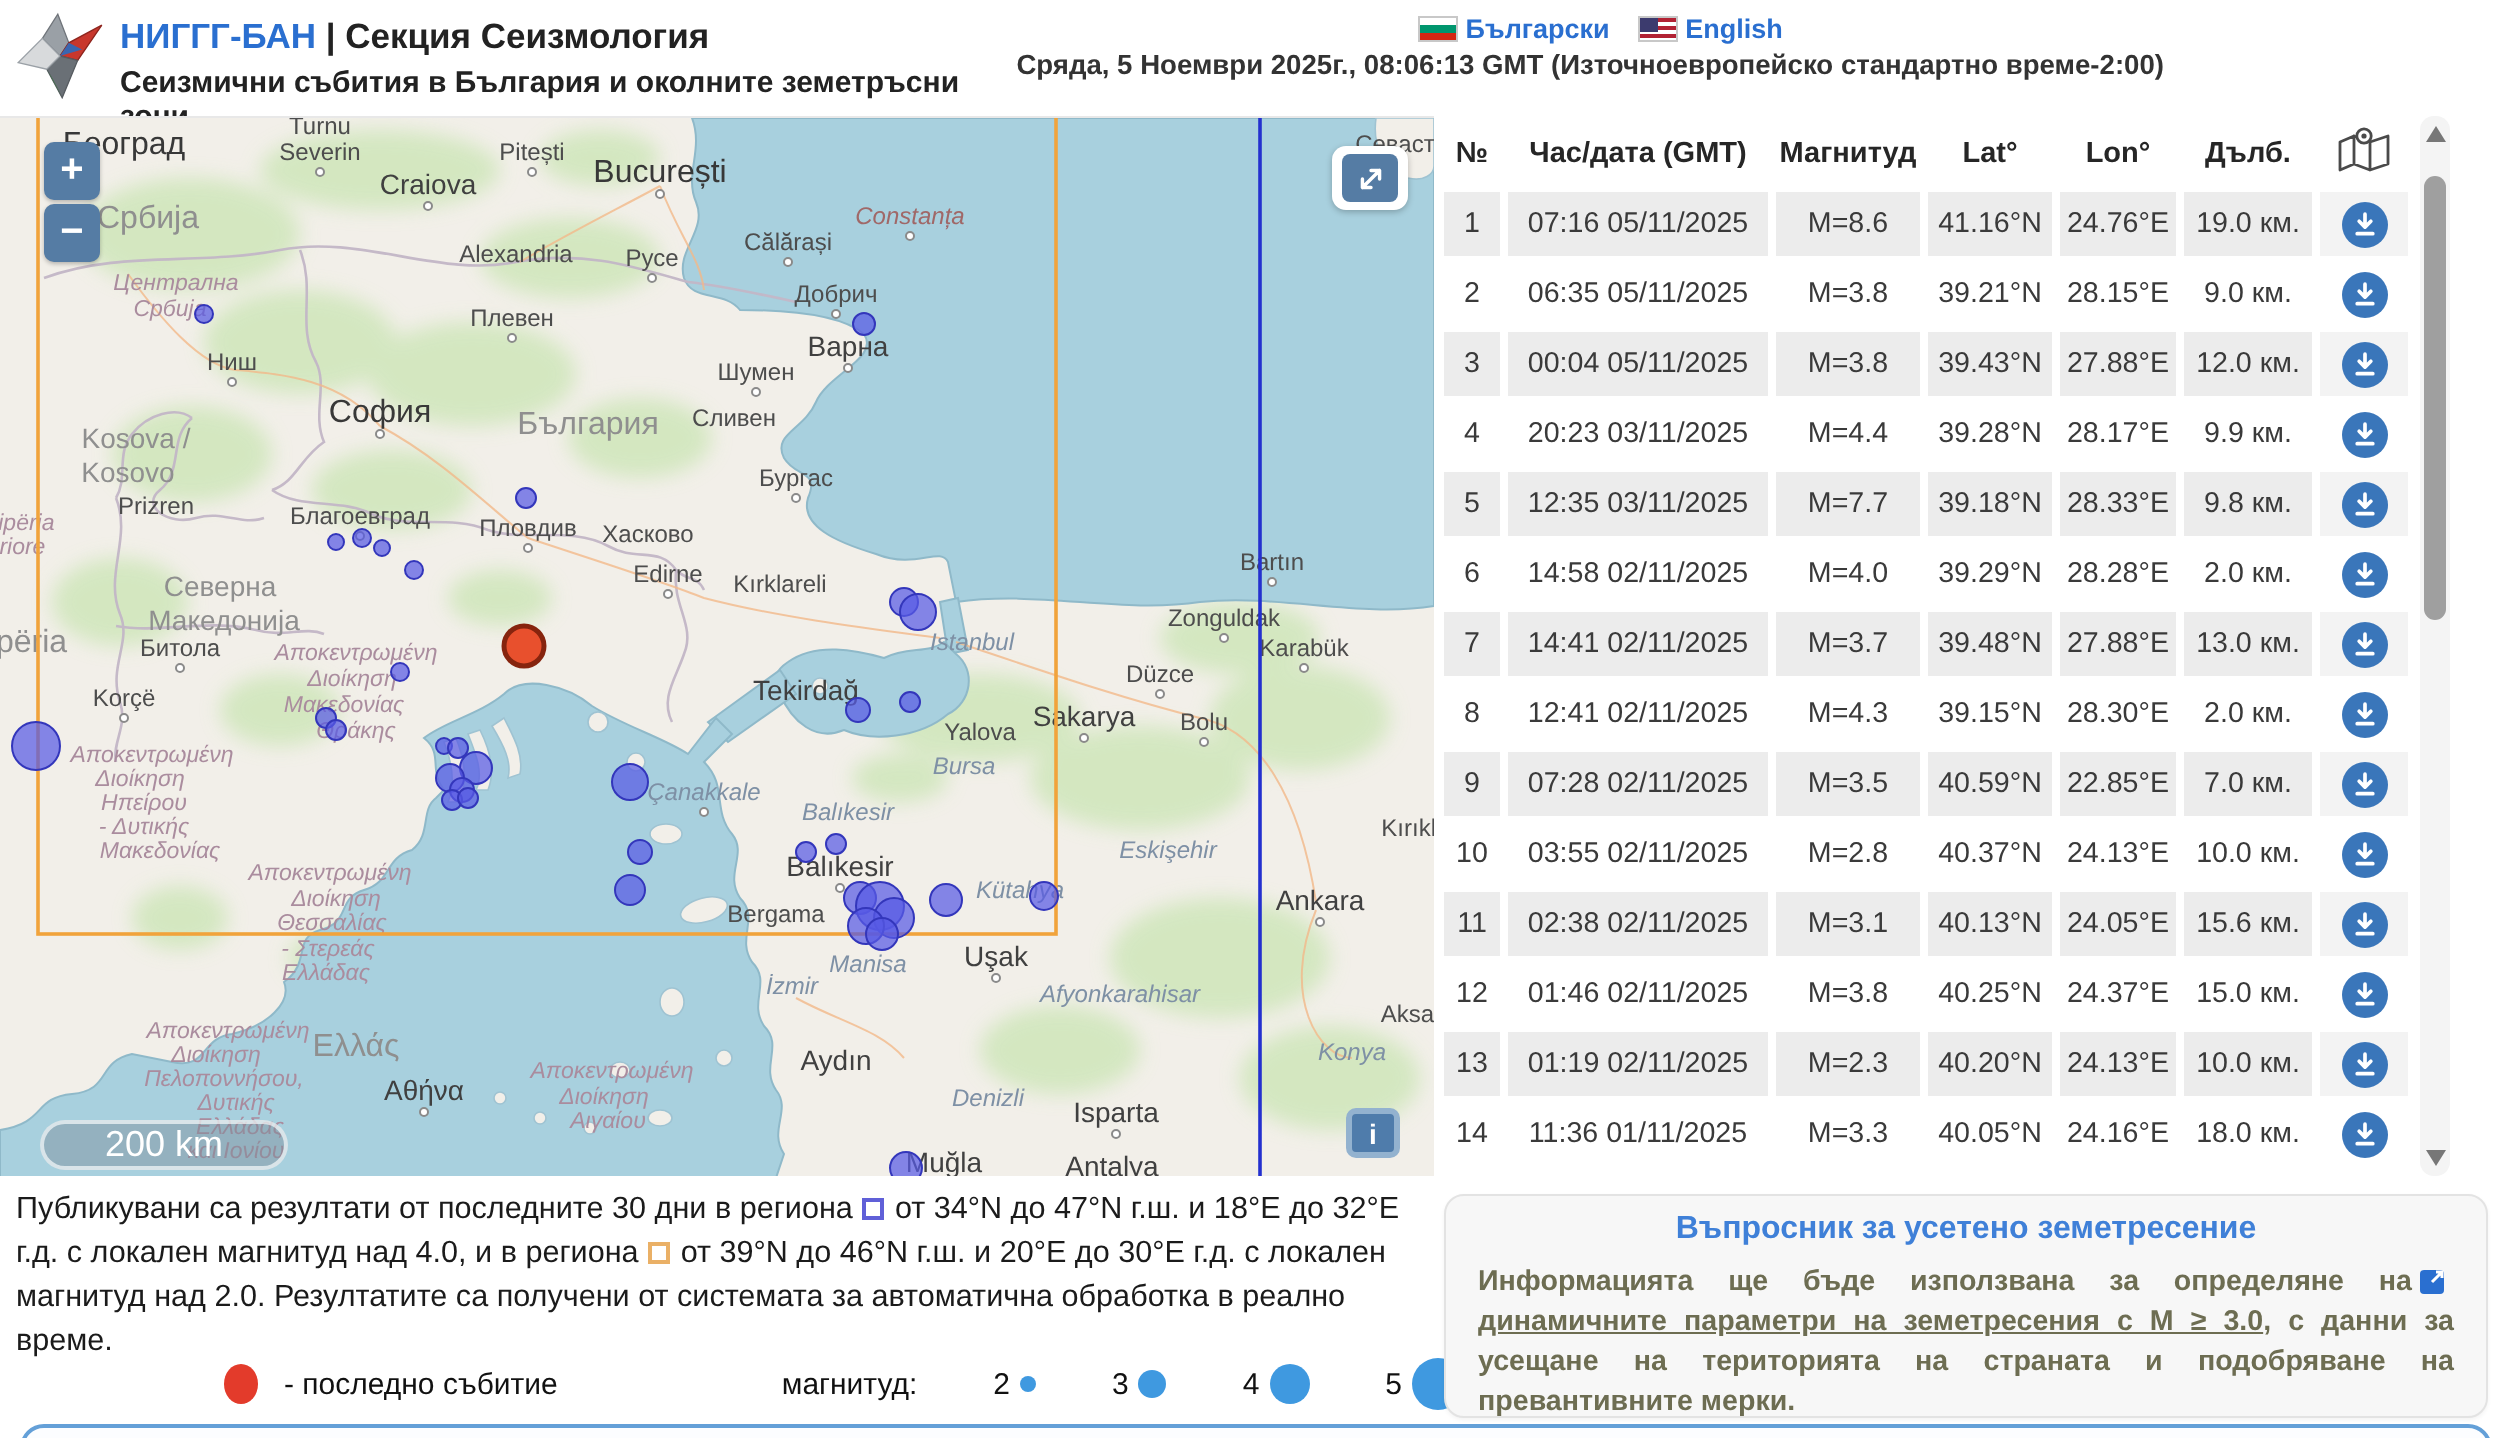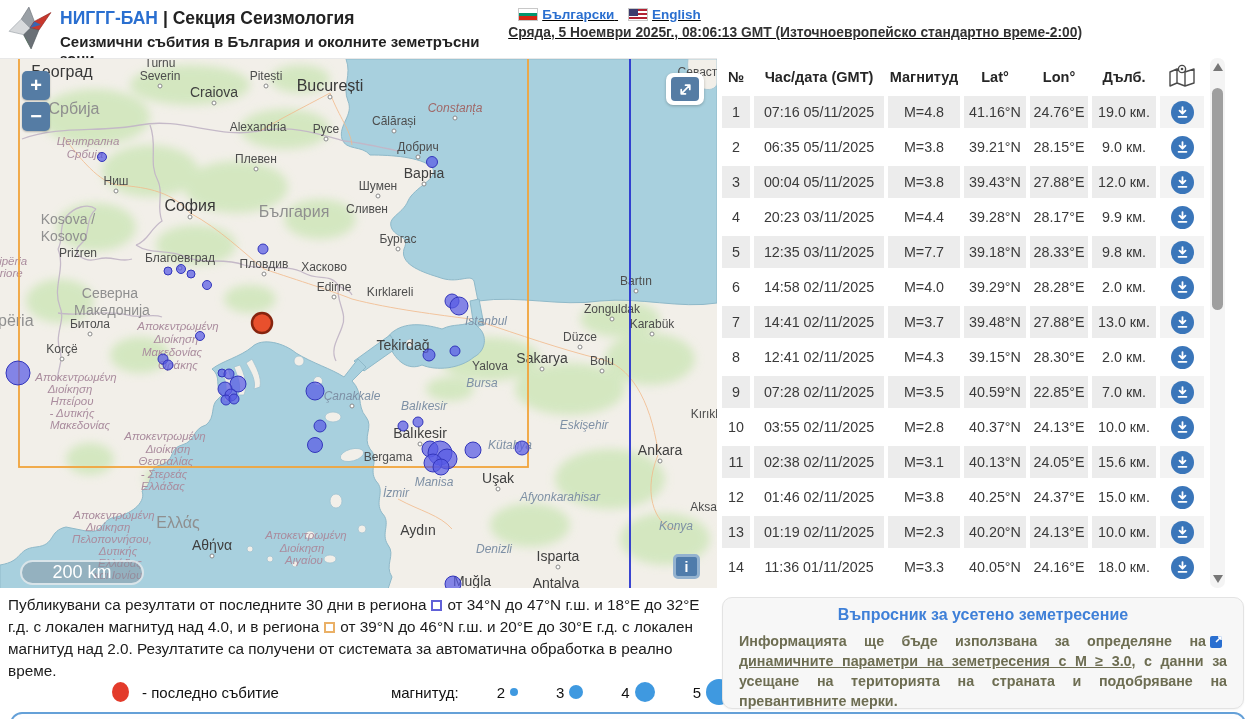--- a/index.html
+++ b/index.html
@@ -6,21 +6,21 @@
   html,body { background:#fff; font-family:"Liberation Sans", sans-serif; }
   .page { position:relative; width:1256px; height:719px; overflow:hidden; background:#fff; }
 
   
   .hdr { position:absolute; left:0; top:0; width:1092px; height:58px; display:flex; align-items:flex-start; padding:6px 10px 0 8px; }
   .logo { width:44px; height:46px; flex:0 0 44px; margin-right:8px; }
   .titles { flex:1 1 auto; padding-top:2px; }
   .brandline { font-size:17.5px; font-weight:700; color:#222; }
   .brand { color:#2a6fd0; }
   .subtitle { font-size:15px; font-weight:700; color:#222; margin-top:4px; }
-  .hdr-right { flex:0 0 auto; text-align:left; padding-top:1px;text-decoration:underline; }
+  .hdr-right { flex:0 0 auto; text-align:center; padding-top:1px; }
   .langs { font-size:13.5px; font-weight:700; }
   .langs a { color:#2a6fd0; text-decoration:none; cursor:pointer; }
   .flag { display:inline-block; width:20px; height:13px; vertical-align:-2px; margin:0 4px 0 10px; border:1px solid #c8c8c8; }
   .flag-bg { background:linear-gradient(to bottom,#fff 0 33%,#00966E 33% 66%,#D62612 66% 100%); }
   .flag-us { position:relative; background:repeating-linear-gradient(to bottom,#B22234 0 2px,#fff 2px 4px); }
   .flag-us::after { content:""; position:absolute; left:0; top:0; width:9px; height:7px; background:#3C3B6E; }
   .dateline { font-size:13.8px; font-weight:700; color:#333; margin-top:3px; }
   .tzline { font-size:13.5px; font-weight:700; color:#333; margin-top:2px; }
 
   
@@ -401,21 +401,21 @@
               <circle cx="14" cy="5" r="3.6" fill="#fff" stroke="#4a4a4a" stroke-width="1.4"></circle>
               <circle cx="14" cy="5" r="1.3" fill="#4a4a4a"></circle>
             </svg>
           </th>
         </tr>
       </thead>
       <tbody>
           <tr class="odd">
             <td class="col-n">1</td>
             <td class="col-time">07:16 05/11/2025</td>
-            <td class="col-mag">M=4.8</td>
+            <td class="col-mag">M=8.6</td>
             <td class="col-lat">41.16°N</td>
             <td class="col-lon">24.76°E</td>
             <td class="col-depth">19.0 км.</td>
             <td class="col-dl"><button class="dl-btn">
                 <svg viewBox="0 0 12 12" width="13" height="13">
                   <path d="M6 1v5.6M3.3 4.3L6 7 8.7 4.3M2.4 10h7.2" stroke="#fff" stroke-width="1.7" fill="none" stroke-linecap="round" stroke-linejoin="round"></path>
                 </svg>
               </button></td>
           </tr>
           <tr class="even">

